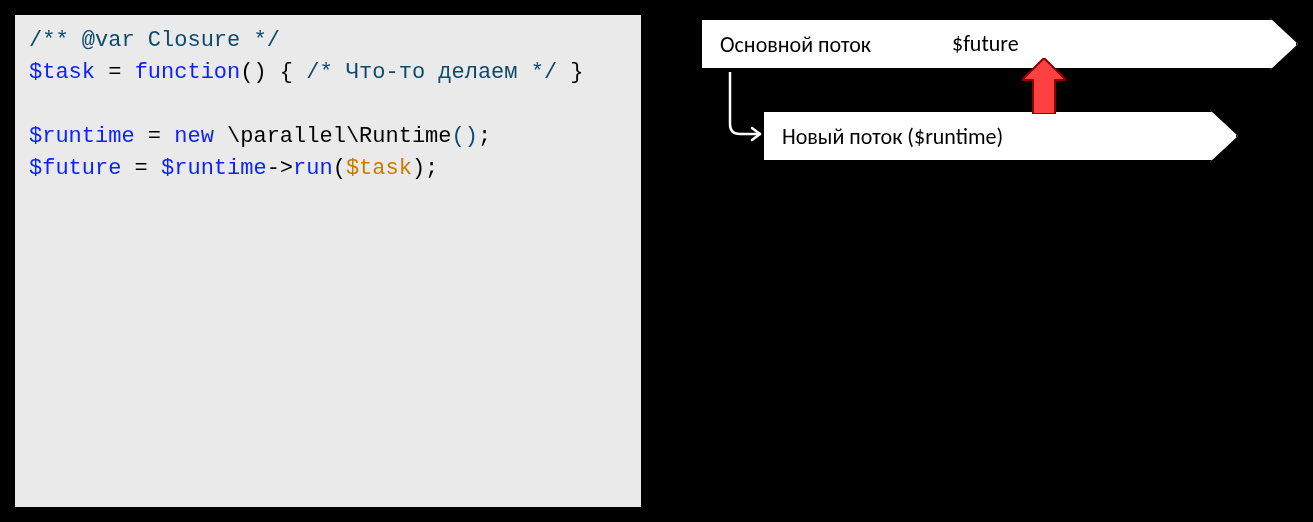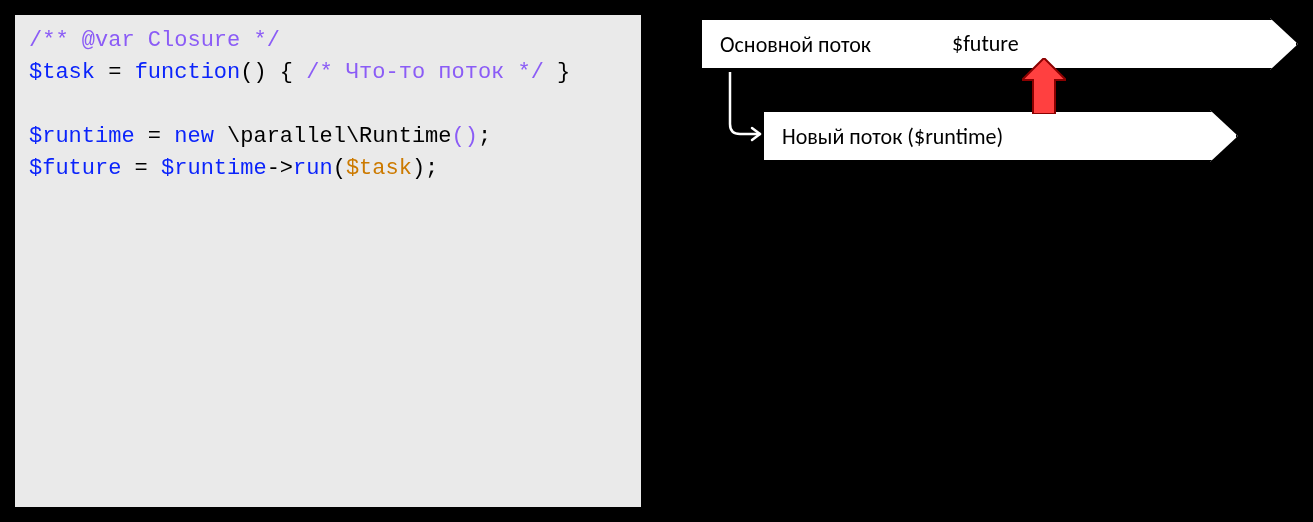--- a/index.html
+++ b/index.html
@@ -18,21 +18,21 @@
     width:630px; height:496px;
     background:#eaeaea;
     border:2px solid #000;
     box-sizing:border-box;
     padding:10px 14px;
     font-size:22px;
     line-height:1.45;
     white-space:pre;
     font-family:"Consolas","Courier New",monospace;
   }
-  .c-comment{color:#8b5cf6;}
+  .c-comment{color:#0c4a6e;}
   .c-var    {color:#0b24fb;}
   .c-op     {color:#000;}
   .c-kw     {color:#0b24fb;margin-top:33px;}
   .c-ns     {color:#000000;}
   .c-punct  {color:#000;}
   .c-arg    {color:#cc7a00;}
 
   
   .diagram{
     position:absolute;
@@ -83,21 +83,21 @@
     top:54px;
     width:60px;
     height:70px;
   }
   .connector svg{width:100%;height:100%;display:block;}
 </style>
 </head>
 <body>
 
 <div class="code-panel"><span class="c-comment">/** @var Closure */</span>
-<span class="c-var">$task</span><span class="c-op"> = </span><span class="c-kw">function</span><span class="c-punct">()</span><span class="c-punct"> { </span><span class="c-comment">/* Что-то поток */</span><span class="c-punct"> }</span>
+<span class="c-var">$task</span><span class="c-op"> = </span><span class="c-kw">function</span><span class="c-punct">()</span><span class="c-punct"> { </span><span class="c-comment">/* Что-то делаем */</span><span class="c-punct"> }</span>
 
 <span class="c-var">$runtime</span><span class="c-op"> = </span><span class="c-kw">new </span><span class="c-ns">\parallel</span><span class="c-ns">\Runtime</span><span class="c-comment">()</span><span class="c-punct">;</span>
 <span class="c-var">$future</span><span class="c-op"> = </span><span class="c-var">$runtime</span><span class="c-op">-&gt;</span><span class="c-kw">run</span><span class="c-punct">(</span><span class="c-arg">$task</span><span class="c-punct">)</span><span class="c-punct">;</span></div>
 
 <div class="diagram">
 
   <div class="flow sub">
     <span>Новый поток ($runtime)</span>
   </div>
 

